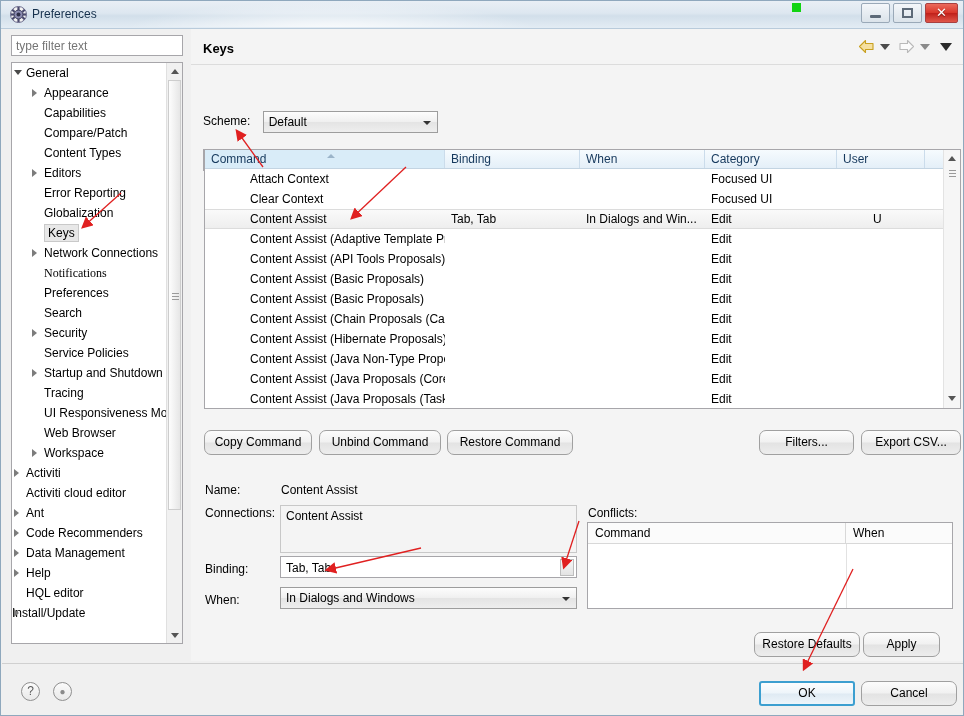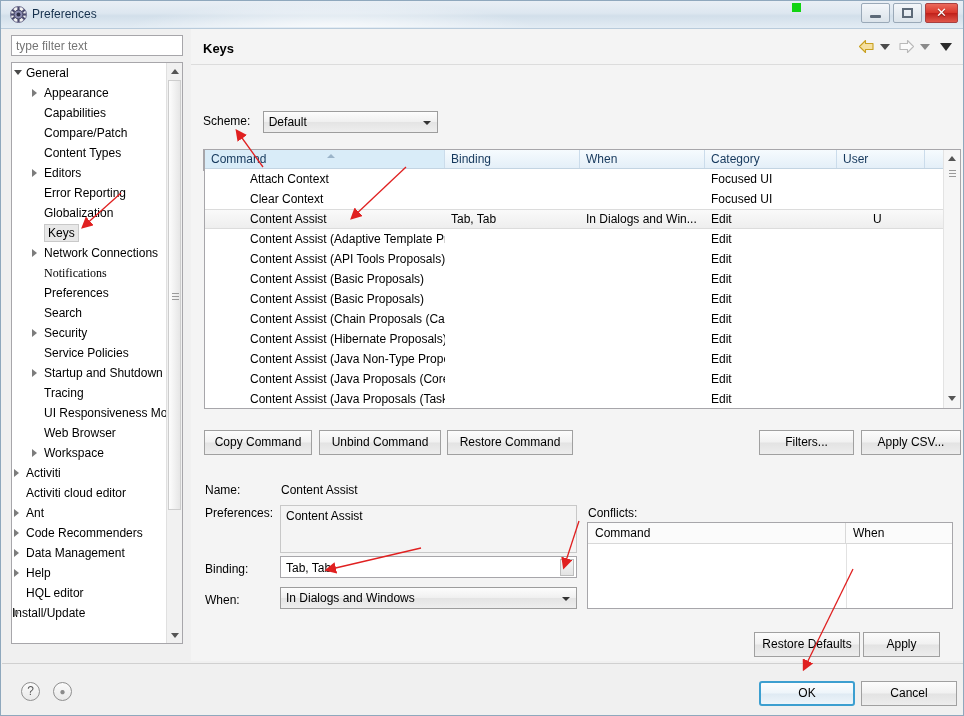--- a/index.html
+++ b/index.html
@@ -105,21 +105,21 @@
      border-left:4px solid transparent;border-right:4px solid transparent;}
   .krows{position:absolute;left:0;top:19px;width:741px;height:240px;overflow:hidden;}
   .krow{position:relative;height:20px;line-height:20px;font-size:12px;white-space:nowrap;}
   .krow.sel{background:linear-gradient(to bottom,#fafafa,#eeeeee);
      border-top:1px solid #dcdcdc;border-bottom:1px solid #dcdcdc;height:18px;line-height:18px;}
   .kc{position:absolute;top:0;overflow:hidden;text-overflow:clip;white-space:nowrap;}
 
   .tvsb{position:absolute;right:0;top:0;width:16px;height:100%;background:#f6f6f6;border-left:1px solid #e3e3e3;}
 
   
-  .btn{position:absolute;height:25px;box-sizing:border-box;border:1px solid #a0a0a0;border-radius:0;
+  .btn{position:absolute;height:25px;box-sizing:border-box;border:1px solid #a0a0a0;border-radius:7px;
      background:linear-gradient(to bottom,#fcfcfc 0%,#f1f1f1 48%,#e3e3e3 52%,#ededed 100%);
      font-family:"Liberation Sans",sans-serif;font-size:12px;color:#000;text-align:center;line-height:23px;
      cursor:default;white-space:nowrap;}
   .btn.def{border:2px solid #3c9fd0;border-radius:3px;line-height:21px;
      background:linear-gradient(to bottom,#fbfdfe 0%,#eef5fa 48%,#dfeaf3 52%,#eef5fa 100%);}
 
   
   .d-lab{position:absolute;font-size:12px;color:#000;}
   .d-val{position:absolute;font-size:12px;color:#000;}
   .d-text{position:absolute;box-sizing:border-box;border:1px solid #c8c8c8;background:#f4f4f4;
@@ -365,26 +365,26 @@
       <div style="position:absolute;left:0;bottom:0;width:16px;height:17px;">
         <div class="tri-dn" style="left:4px;top:5px;"></div>
       </div>
     </div>
   </div>
 
   <div class="btn" style="left:203px;top:429px;width:108px;">Copy Command</div>
   <div class="btn" style="left:318px;top:429px;width:122px;">Unbind Command</div>
   <div class="btn" style="left:446px;top:429px;width:126px;">Restore Command</div>
   <div class="btn" style="left:758px;top:429px;width:95px;">Filters...</div>
-  <div class="btn" style="left:860px;top:429px;width:100px;">Apply CSV...</div>
+  <div class="btn" style="left:860px;top:429px;width:100px;">Export CSV...</div>
 
   <div class="d-lab" style="left:204px;top:482px;">Name:</div>
   <div class="d-val" style="left:280px;top:482px;">Content Assist</div>
 
-  <div class="d-lab" style="left:204px;top:505px;">Preferences:</div>
+  <div class="d-lab" style="left:204px;top:505px;">Connections:</div>
   <div class="d-text" style="left:279px;top:504px;width:297px;height:48px;">Content Assist</div>
 
   <div class="d-lab" style="left:204px;top:561px;">Binding:</div>
   <div class="d-input" style="left:279px;top:555px;width:297px;height:22px;">
     <input type="text" value="Tab, Tab" style="">
     <div class="bind-ico"></div>
   </div>
 
   <div class="d-lab" style="left:204px;top:592px;">When:</div>
   <span class="combo" style="position:absolute;left:279px;top:586px;width:297px;">

